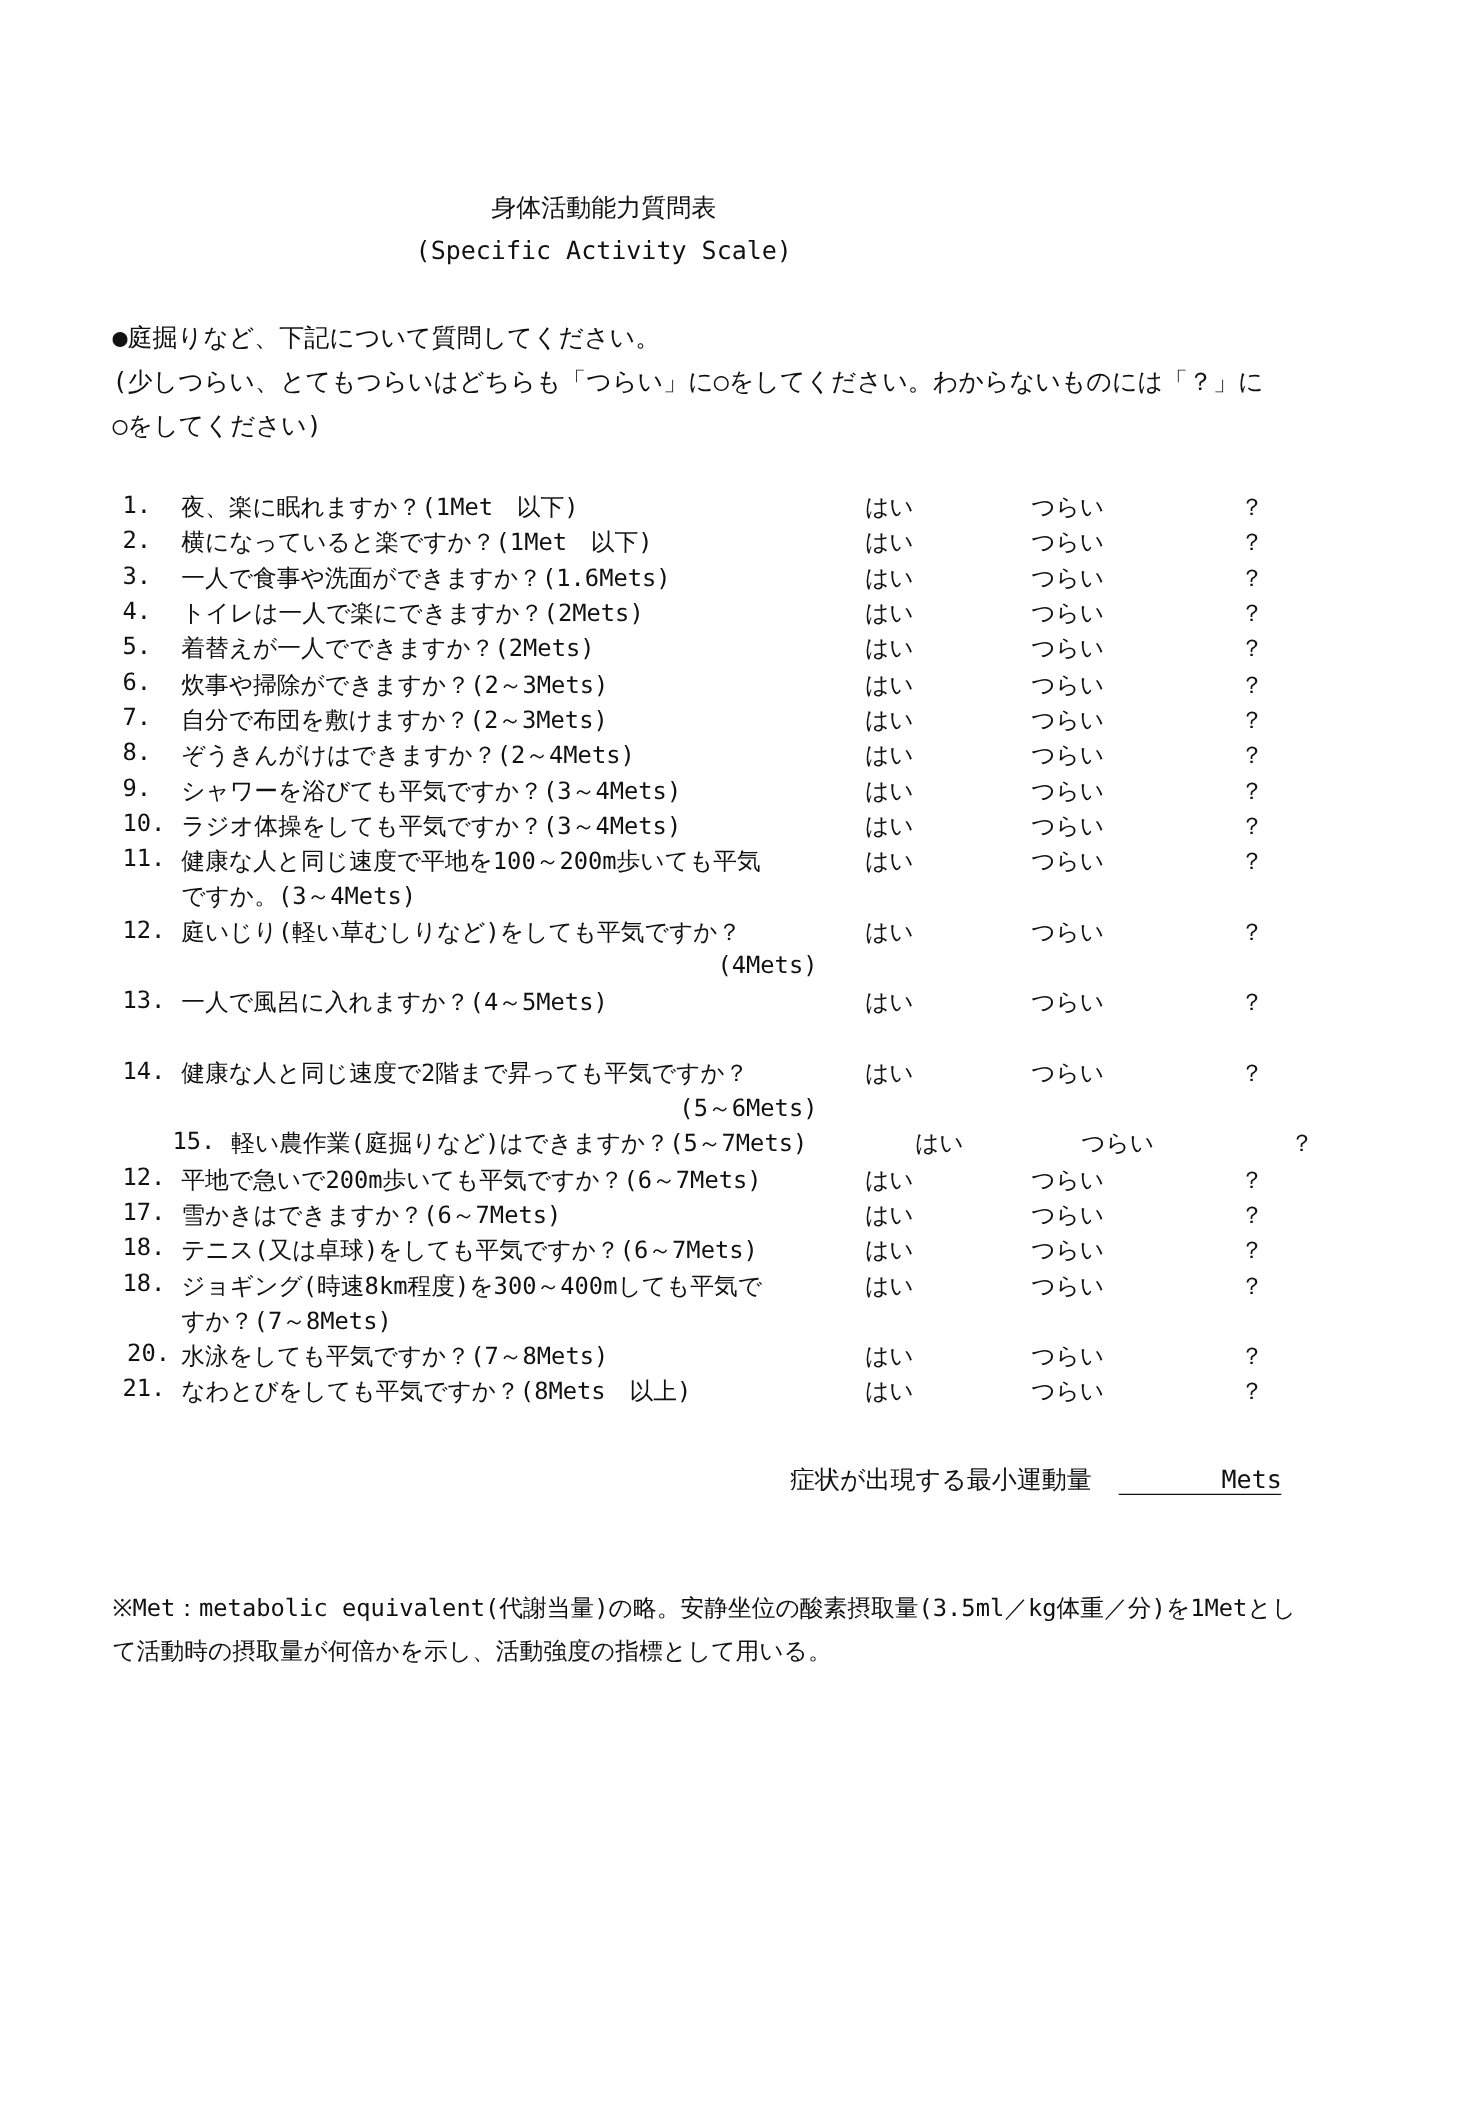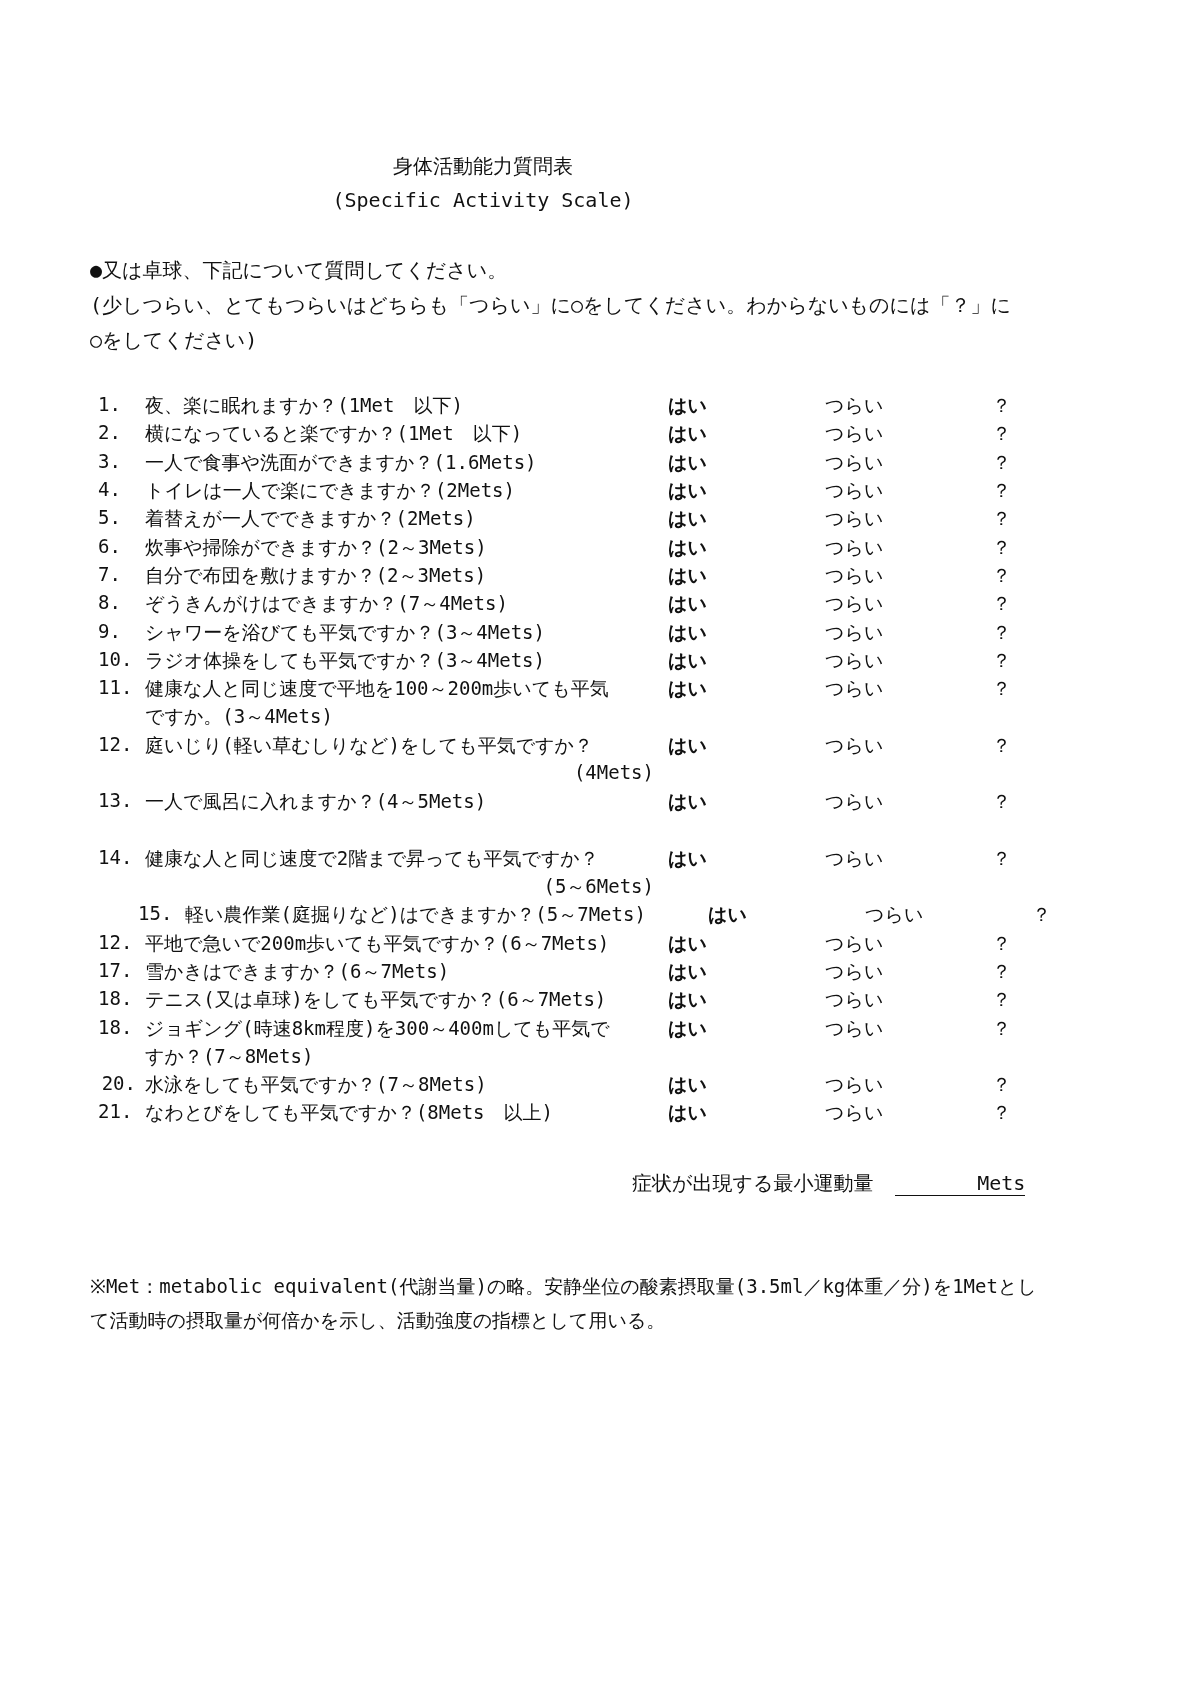--- a/index.html
+++ b/index.html
@@ -6,34 +6,34 @@
   body { width:1181px; height:1695px; position:relative; overflow:hidden;
          font-family: "DejaVu Sans Mono", "Liberation Mono", monospace; color:#111; }
   .abs { position:absolute; white-space:nowrap; }
   .title { left:0; width:966px; text-align:center; font-size:20px; }
   .line { left:90px; font-size:20px; }
   .row { position:absolute; left:0; width:1181px; height:28px; font-size:19px; }
   .row .num { position:absolute; left:98px; width:38px; }
   .row .q { position:absolute; left:145px; }
   .row .q2 { position:absolute; left:145px; top:28px; }
   .row .q2r { position:absolute; right:527px; top:28px; }
-  .row .yes { position:absolute; left:668px;font-weight:bold; }
+  .row .yes { position:absolute; left:692px; }
   .row .hard { position:absolute; left:825px; }
   .row .unk { position:absolute; left:992px; }
   .summary { left:632px; font-size:20px; }
   .blank { display:inline-block; width:130px; border-bottom:1.5px solid #111; text-align:right; margin-left:22px; }
   .note { left:90px; font-size:19px; }
 </style>
 </head>
 <body>
 
 <div class="abs title" style="top:153px">身体活動能力質問表</div>
 <div class="abs title" style="top:188px">(Specific Activity Scale)</div>
 
-<div class="abs line" style="top:257px">●又は卓球、下記について質問してください。</div>
+<div class="abs line" style="top:257px">●庭掘りなど、下記について質問してください。</div>
 <div class="abs line" style="top:292px">(少しつらい、とてもつらいはどちらも「つらい」に○をしてください。わからないものには「？」に</div>
 <div class="abs line" style="top:327px">○をしてください)</div>
 
 <div id="qlist">
     <div class="row" style="top: 393px;">
       <span class="num">1.</span>
       <span class="q">夜、楽に眠れますか？(1Met　以下)</span>
       <span class="yes">はい</span>
       <span class="hard">つらい</span>
       <span class="unk">？</span>
@@ -75,21 +75,21 @@
     </div>
     <div class="row" style="top: 563px;">
       <span class="num">7.</span>
       <span class="q">自分で布団を敷けますか？(2～3Mets)</span>
       <span class="yes">はい</span>
       <span class="hard">つらい</span>
       <span class="unk">？</span>
     </div>
     <div class="row" style="top: 591px;">
       <span class="num">8.</span>
-      <span class="q">ぞうきんがけはできますか？(7～4Mets)</span>
+      <span class="q">ぞうきんがけはできますか？(2～4Mets)</span>
       <span class="yes">はい</span>
       <span class="hard">つらい</span>
       <span class="unk">？</span>
     </div>
     <div class="row" style="top: 620px;">
       <span class="num">9.</span>
       <span class="q">シャワーを浴びても平気ですか？(3～4Mets)</span>
       <span class="yes">はい</span>
       <span class="hard">つらい</span>
       <span class="unk">？</span>

